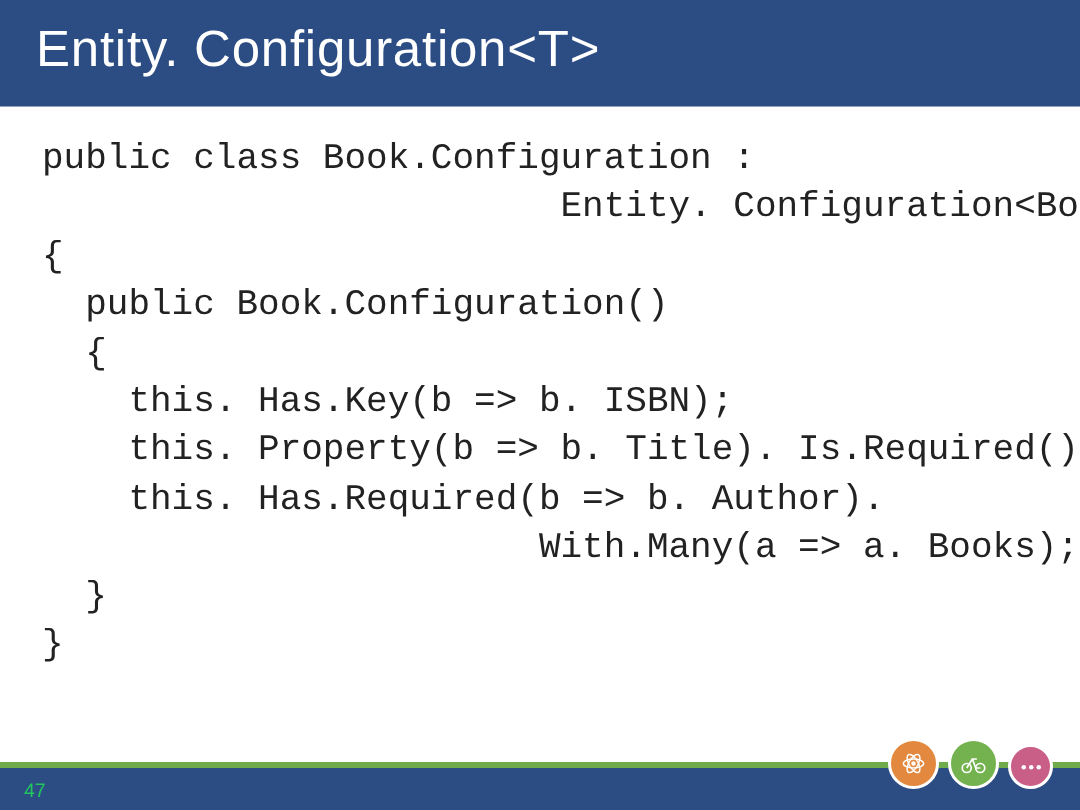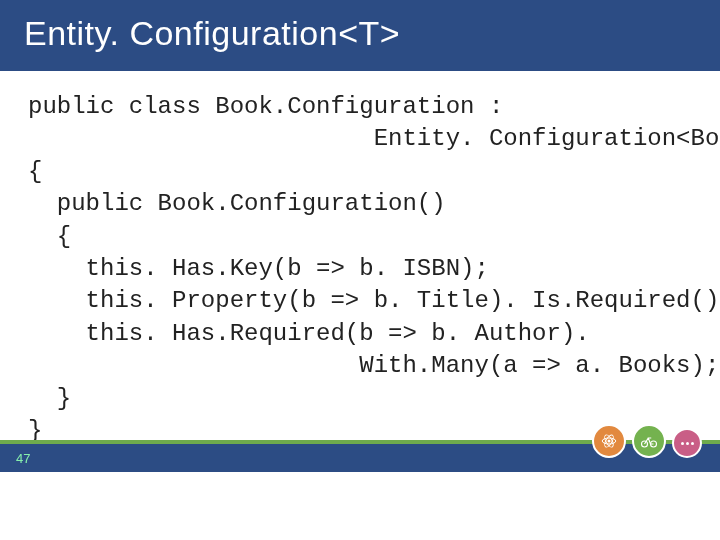--- a/index.html
+++ b/index.html
@@ -1,19 +1,19 @@
 <!DOCTYPE html>
 <html><head>
 <meta charset="utf-8">
 <style>
   * { margin: 0; padding: 0; box-sizing: border-box; }
   html, body { width: 720px; height: 540px; overflow: hidden; font-family: Arial, Helvetica, sans-serif; background: #fff; }
   .slide {
     width: 720px;
-    height: 472px;
+    height: 540px;
     position: relative;
     background: #fff;
   }
   .title-bar {
     background: #2c4c84;
     color: #fff;
     padding: 14px 24px 18px 24px;
     font-size: 34px;
     font-weight: 400;
     letter-spacing: 0.5px;
@@ -27,21 +27,21 @@
     white-space: pre;
   }
   .footer {
     position: absolute;
     left: 0;
     bottom: 0;
     width: 100%;
     height: 32px;
     border-top: 4px solid #6fab4d;
     background: #2c4c84;
-    color: #86efac;
+    color: #22c55e;
     font-size: 13px;
     display: flex;
     align-items: center;
     padding-left: 16px;
   }
   .badges {
     position: absolute;
     right: 18px;
     bottom: 14px;
     display: flex;

